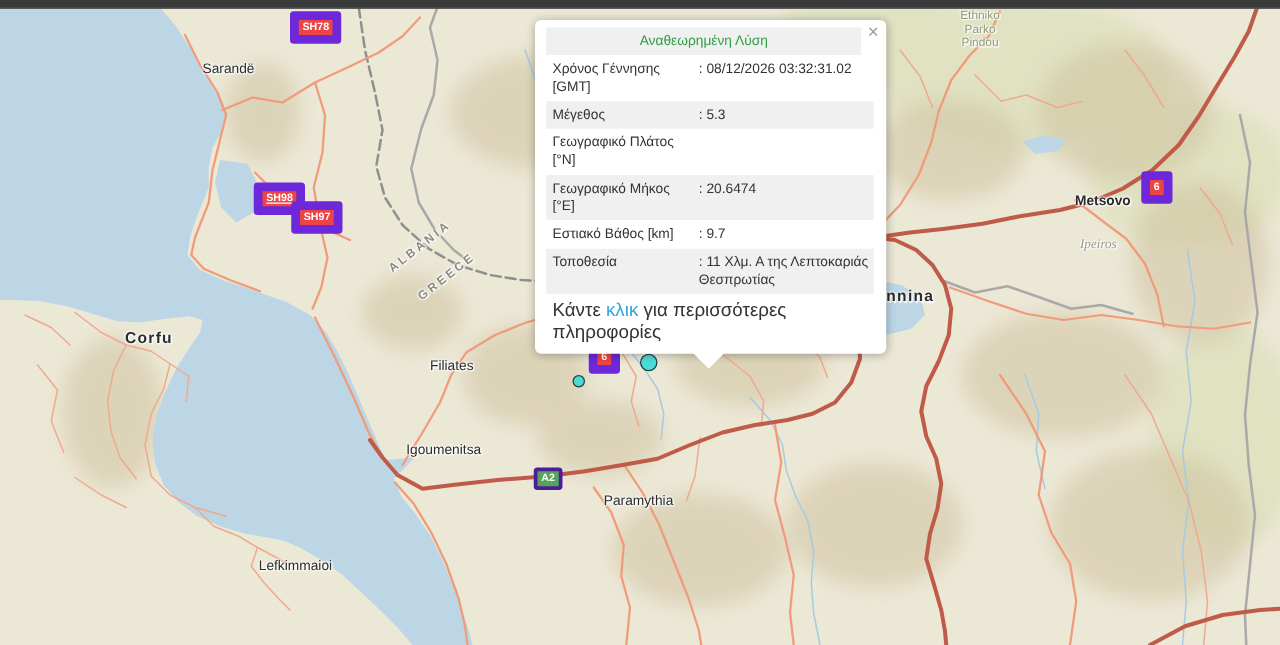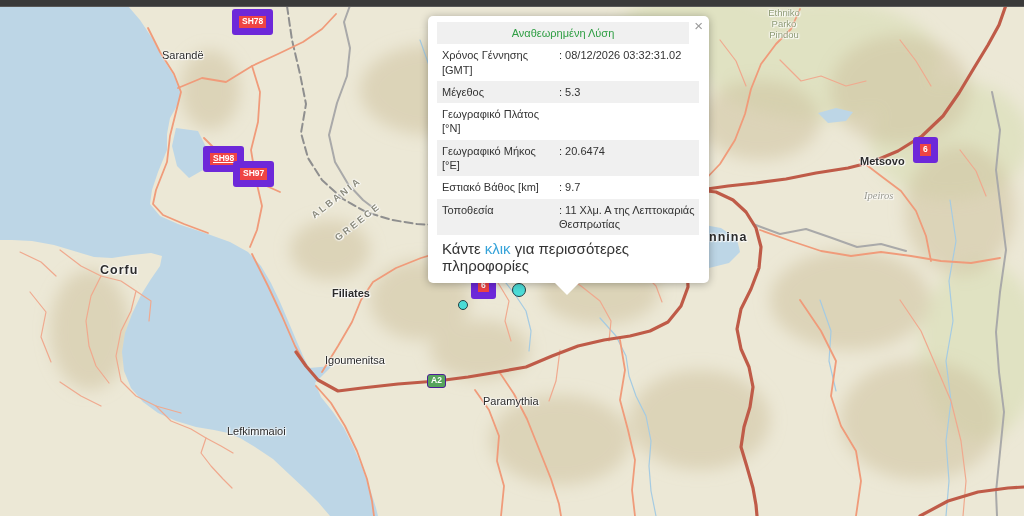--- a/index.html
+++ b/index.html
@@ -10,21 +10,21 @@
   svg.basemap{position:absolute;left:0;top:0;z-index:1;}
   .lbl{position:absolute;z-index:10;color:#2b2b2b;font-size:11px;white-space:nowrap;
     text-shadow:0 0 2px #fff,0 0 2px #fff,0 0 3px #fff,1px 1px 1px #fff;pointer-events:none;}
   .lbl.big{font-size:12.5px;font-weight:bold;letter-spacing:1px;}
   .lbl.semi{font-weight:bold;}
   .lbl.park{color:#8e9a74;font-size:9.5px;text-align:center;white-space:pre-line;line-height:1.15;}
   .lbl.region{color:#98988e;font-style:italic;font-size:10.5px;font-family:"Liberation Serif","DejaVu Serif",serif;}
   .lbl.border-name{color:#8a8a7c;font-size:9.5px;letter-spacing:2.5px;font-weight:bold;}
   .badge{position:absolute;z-index:11;background:#ef4444;color:#fff;font-size:8.5px;font-weight:bold;
     padding:1px 3px;border-radius:3px;line-height:1.15;border:7px solid #6d28d9;}
-  .badge.green{background:#56a45c;border:1px solid #4c1d95;}
+  .badge.green{background:#56a45c;border:3px solid #4c1d95;}
   .mk-layer{position:absolute;left:0;top:0;width:1024px;height:516px;z-index:15;}
   .eq-circle{position:absolute;border-radius:50%;background:#3fdcd8;border:1.6px solid #16323a;
     box-sizing:border-box;opacity:.92;}
   .eq-star{position:absolute;width:34px;height:34px;}
   .popup{position:absolute;left:428px;top:16px;width:281px;z-index:20;background:#fff;
     border-radius:5px;box-shadow:0 1px 8px rgba(0,0,0,.3);padding:6px 10px 8px 9px;box-sizing:border-box;}
   .popup::after{content:"";position:absolute;left:126px;bottom:-12px;width:0;height:0;
     border-left:13px solid transparent;border-right:13px solid transparent;border-top:13px solid #fff;}
   .pp-close{position:absolute;right:6px;top:2px;color:#9a9a9a;font-size:15px;line-height:15px;cursor:pointer;}
   .pp-table{width:100%;font-size:11px;color:#333;line-height:1.3;}
@@ -148,23 +148,23 @@
         <path d="M700,190 L728,186 756,183 786,179 816,173 848,168 872,162 898,151 922,136 943,116 959,93 974,68 988,45 999,25 1006,5"></path>
         <path d="M920,516 L948,501 978,492 1008,488 1024,487"></path>
       </g>
     </g>
   </svg>
 
   <span class="lbl" style="left:162px;top:49px;">Sarandë</span>
   <span class="lbl big" style="left:100px;top:263px;">Corfu</span>
   <span class="lbl border-name" style="left:306px;top:192px;transform:rotate(-38deg);">ALBANIA</span>
   <span class="lbl border-name" style="left:330px;top:216px;transform:rotate(-38deg);">GREECE</span>
-  <span class="lbl" style="left:332px;top:287px;font-weight:bold;">Filiates</span>
+  <span class="lbl" style="left:344px;top:287px;">Filiates</span>
   <span class="lbl" style="left:325px;top:354px;">Igoumenitsa</span>
-  <span class="lbl" style="left:207px;top:425px;margin-left:20px;">Lefkimmaioi</span>
+  <span class="lbl" style="left:207px;top:447px;">Lefkimmaioi</span>
   <span class="lbl" style="left:483px;top:395px;">Paramythia</span>
   <span class="lbl big" style="left:688px;top:230px;">Ioannina</span>
   <span class="lbl semi" style="left:860px;top:155px;">Metsovo</span>
   <span class="lbl park" style="left:762px;top:8px;width:44px;">Ethniko
 Parko
 Pindou</span>
   <span class="lbl region" style="left:864px;top:190px;">Ipeiros</span>
 
   <span class="badge" style="left:232px;top:9px;">SH78</span>
   <span class="badge" style="left:203px;top:146px;text-decoration:underline;">SH98</span>

